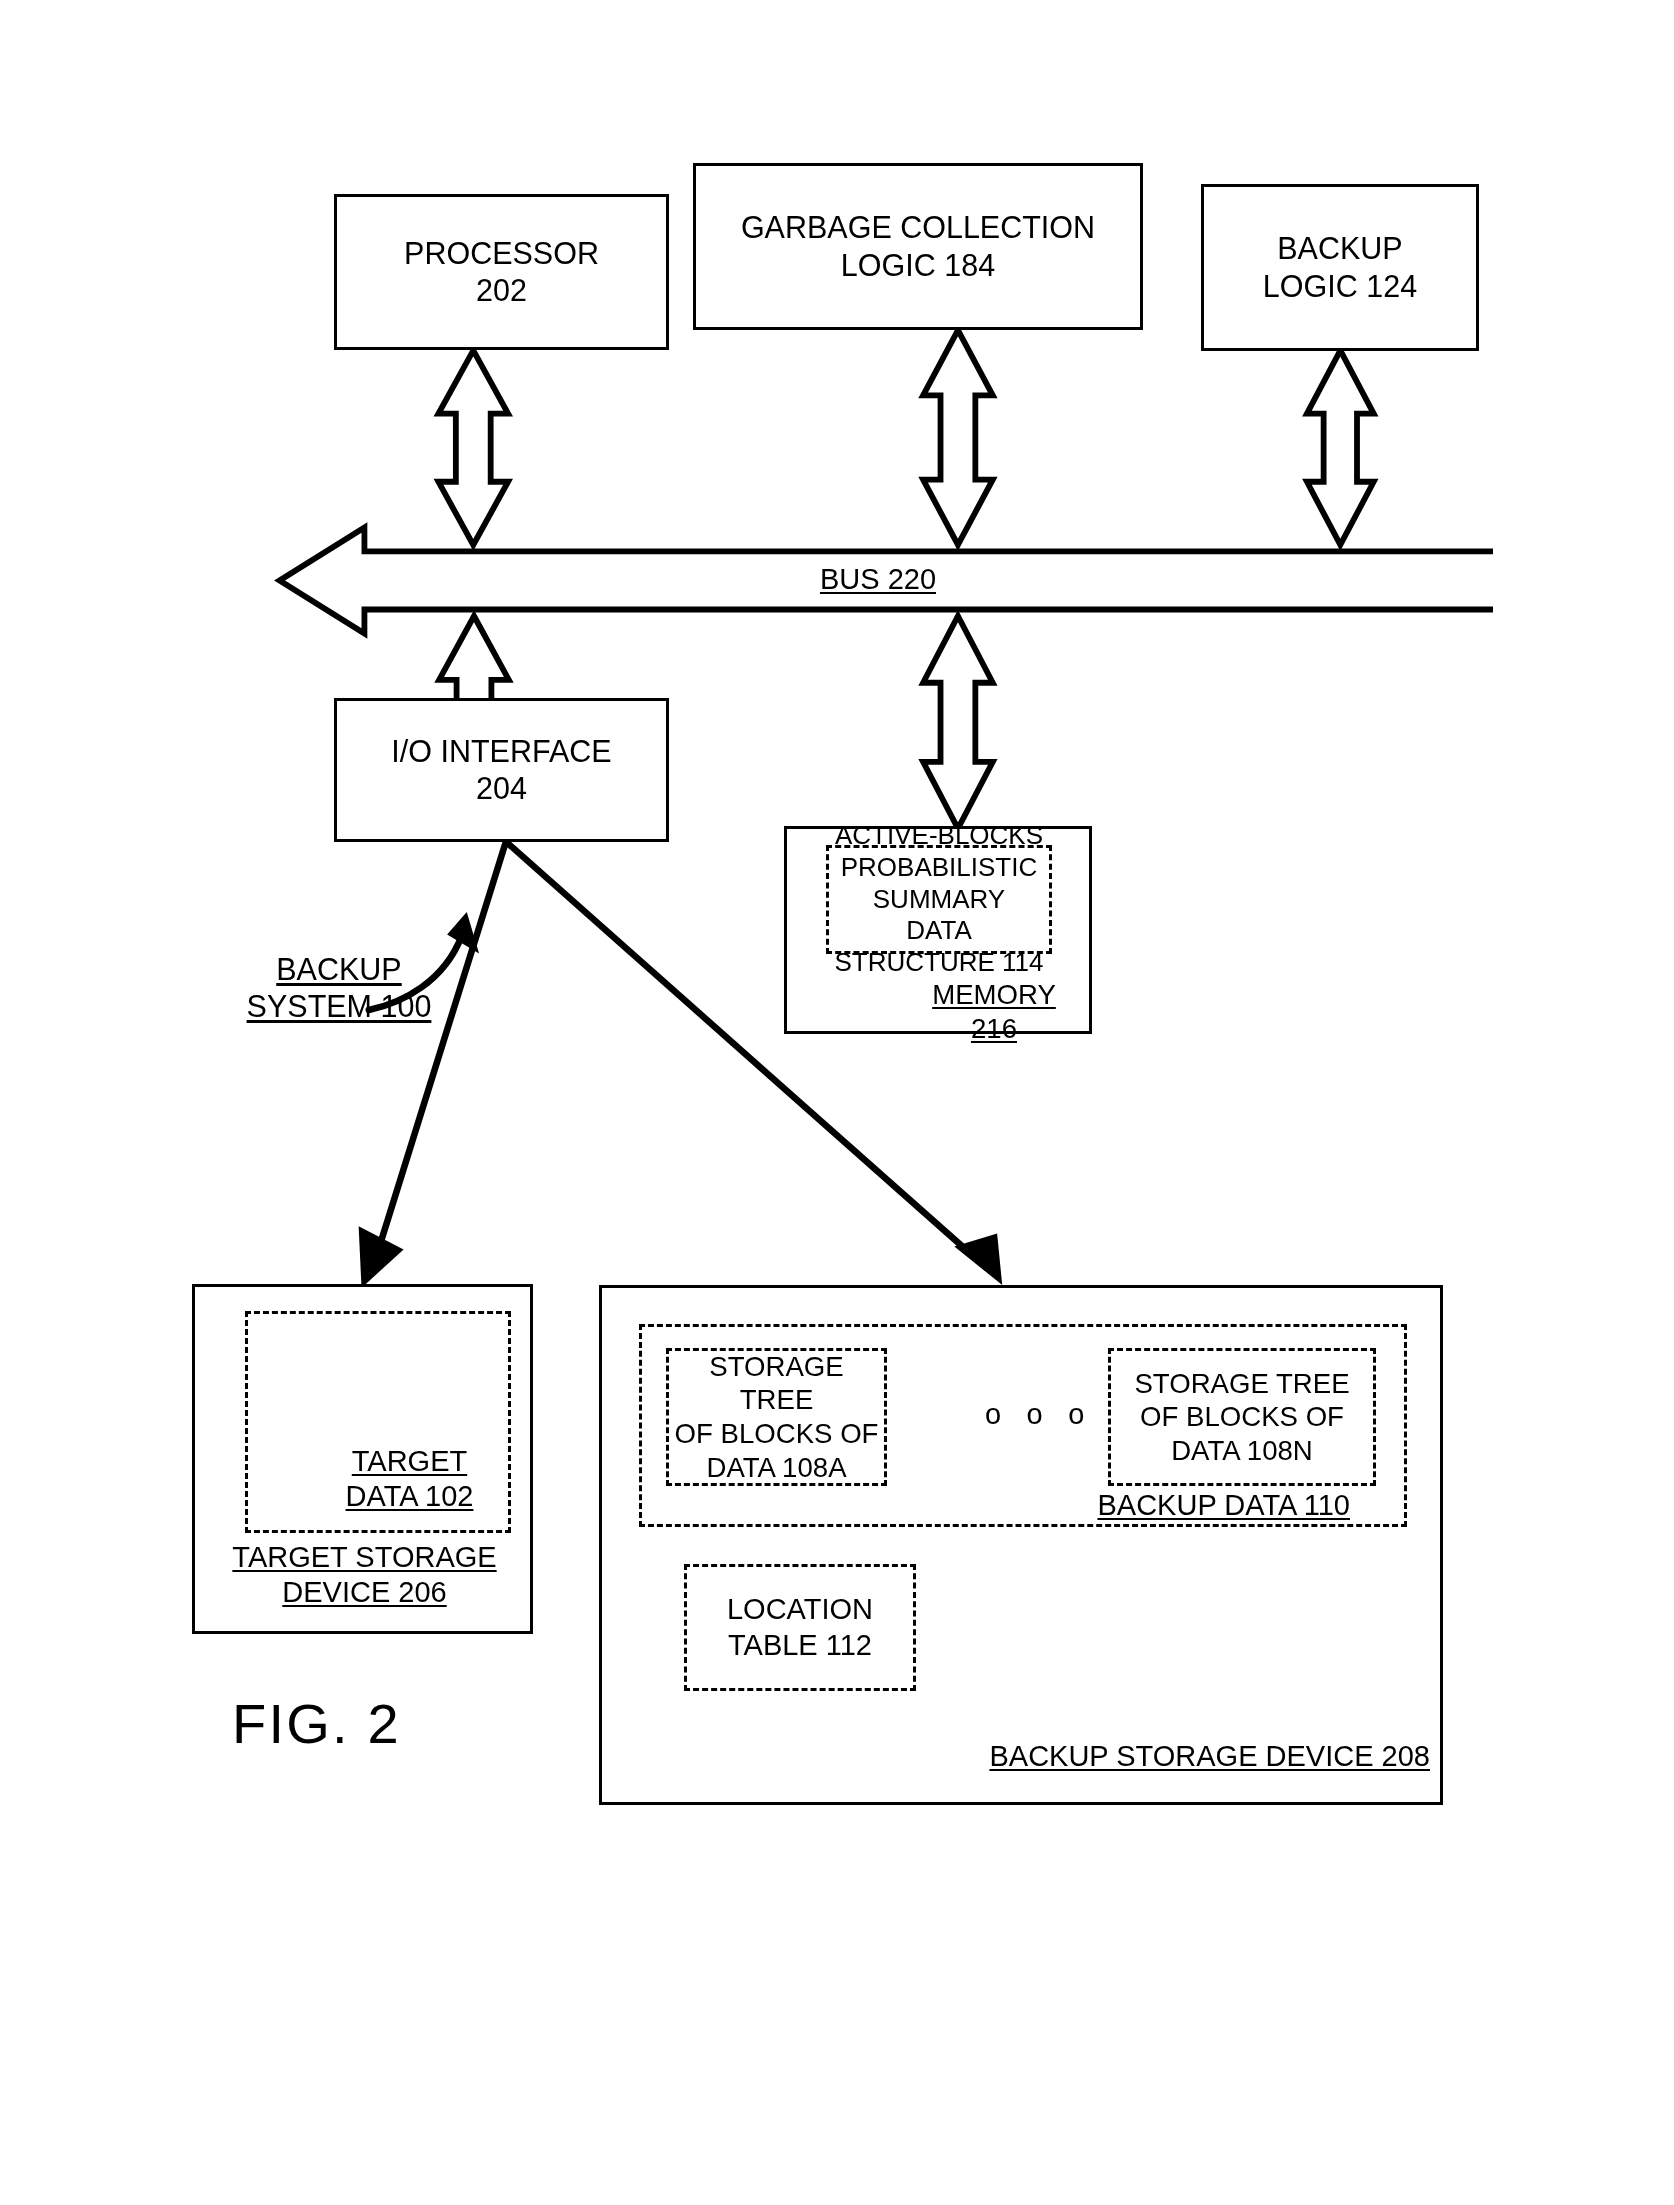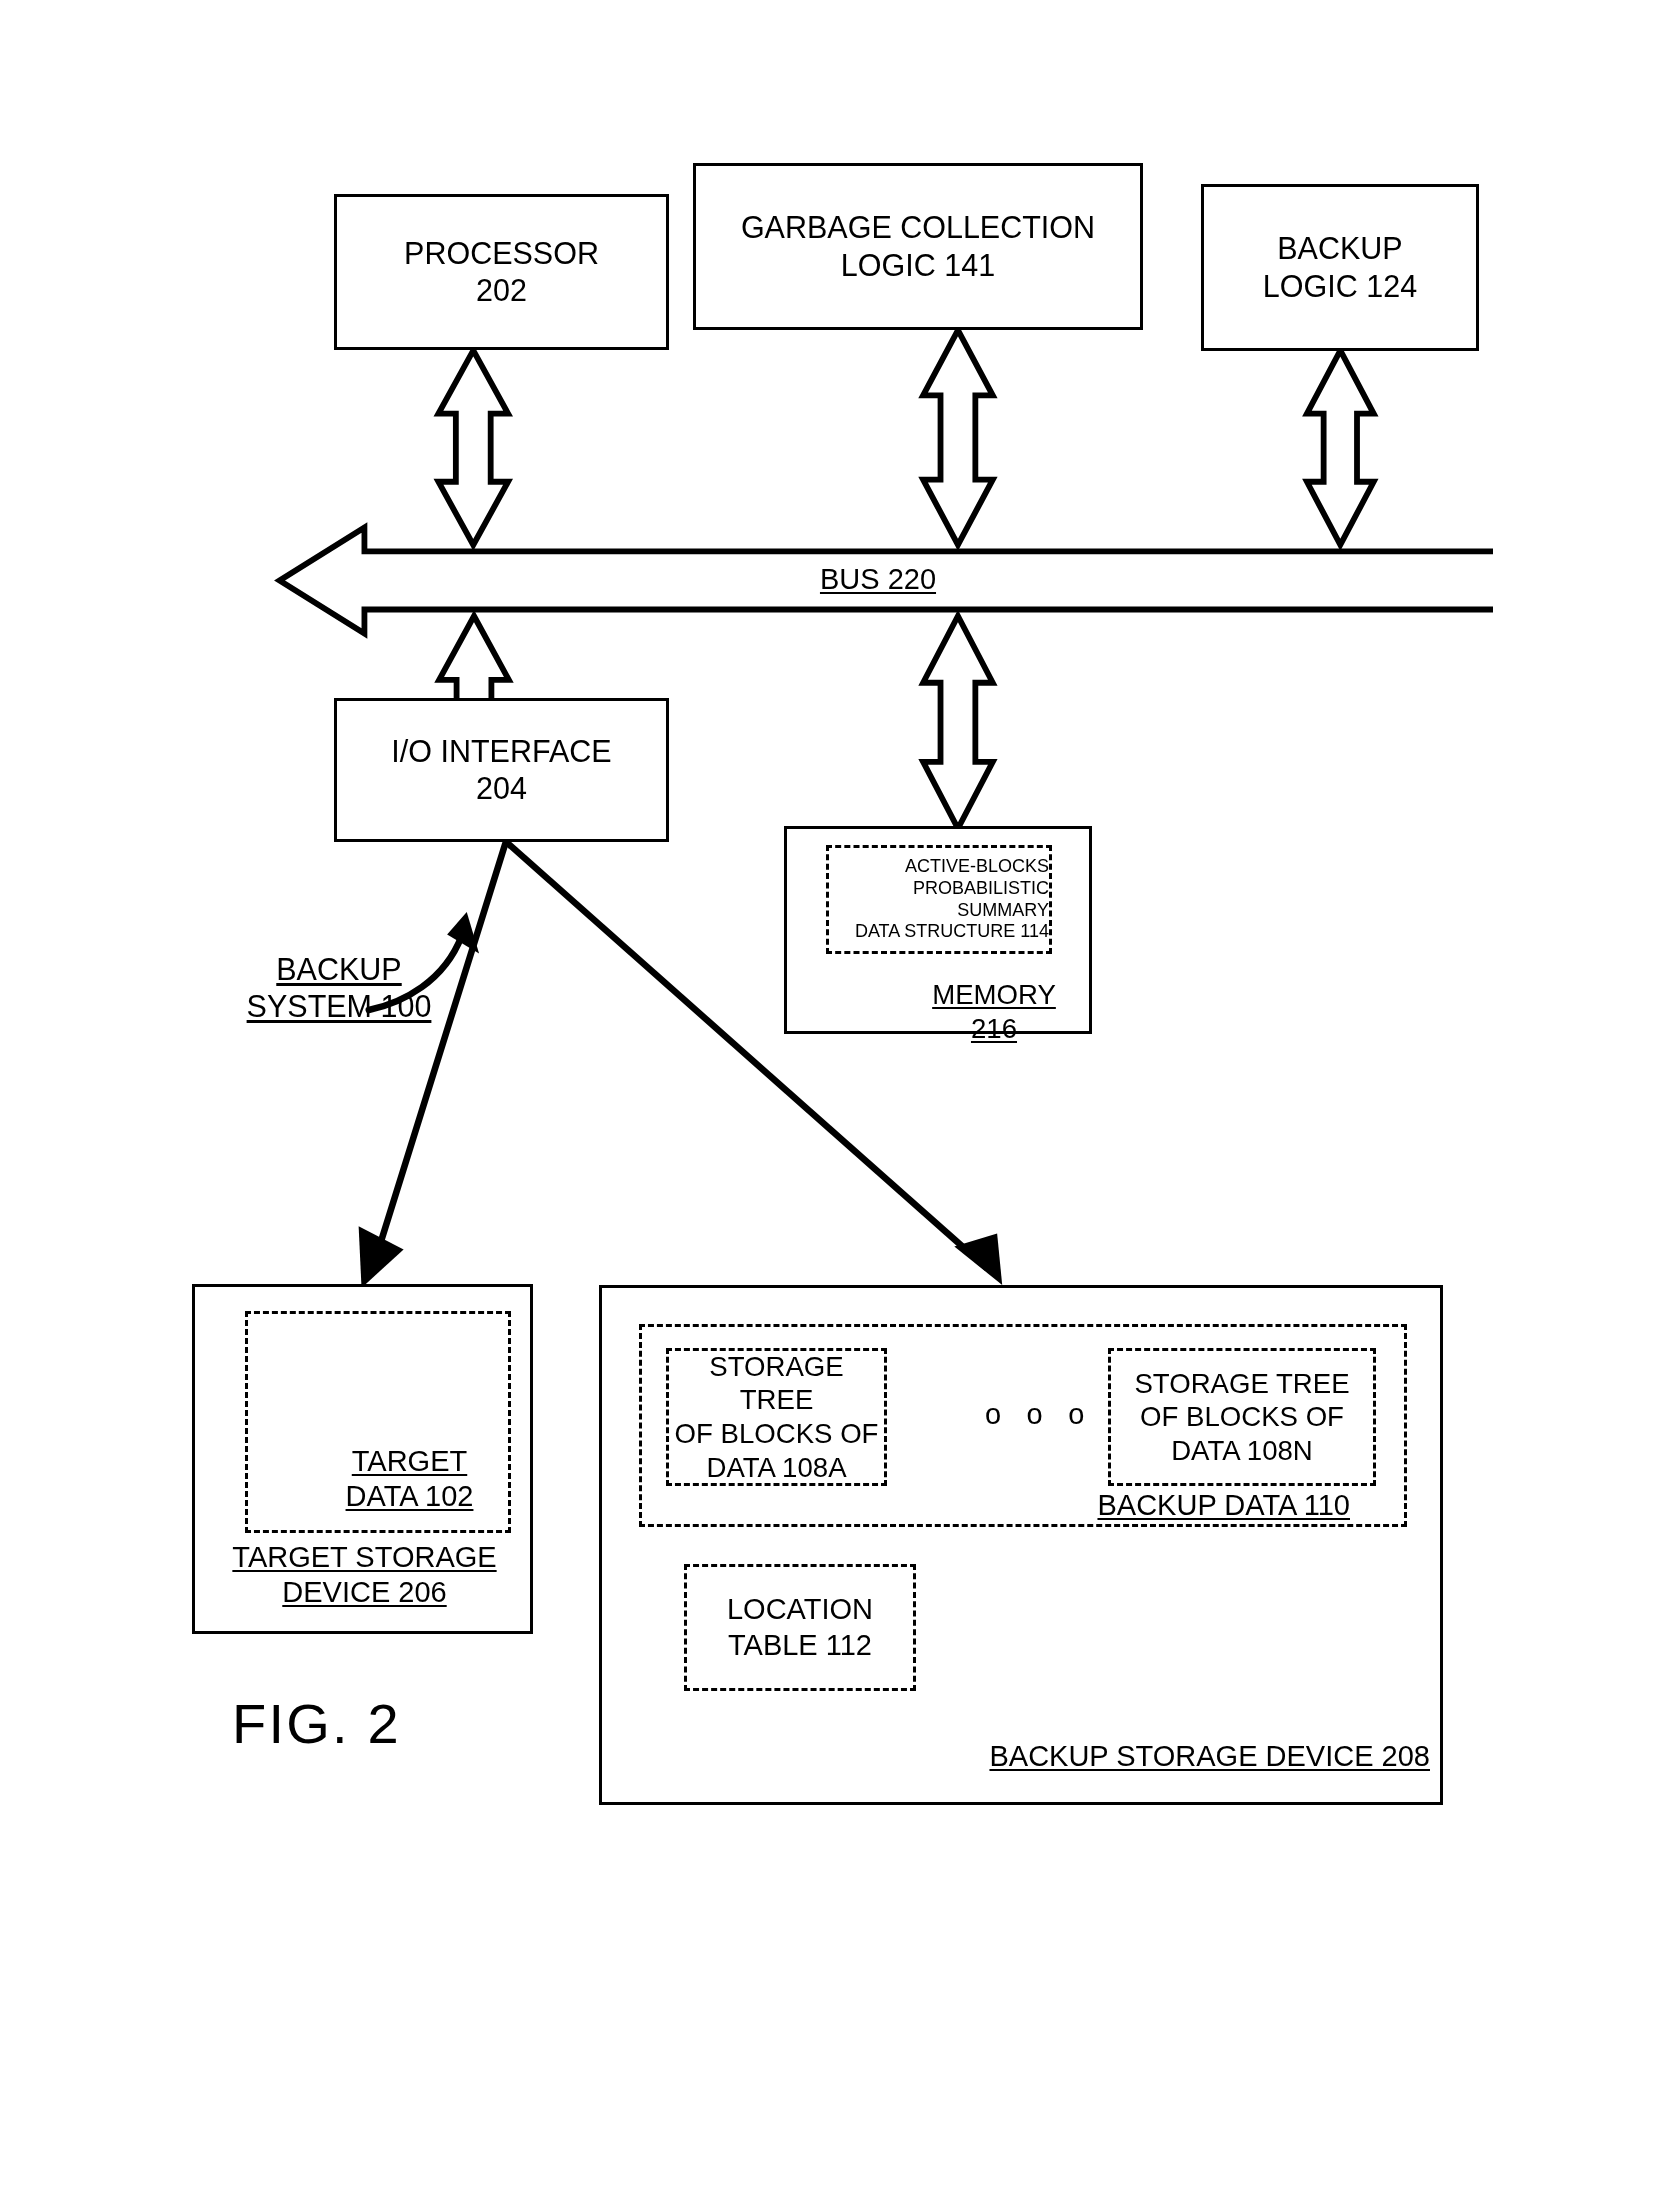--- a/index.html
+++ b/index.html
@@ -50,21 +50,21 @@
     line-height: 1.22;
     white-space: pre-line;
   }
   .u {
     text-decoration: underline;
     text-underline-offset: 2.9px;
   }
   .f42 { font-size: 30.5px; }
   .f40 { font-size: 29px; }
   .f38 { font-size: 27.6px; }
-  .f36 { font-size: 18px; text-align: right; }
+  .f36 { font-size: 26px; }
   .figlabel {
     position: absolute;
     font-size: 56px;
     letter-spacing: 2.2px;
     font-family: Liberation Sans, sans-serif;
   }
   .dots {
     position: absolute;
     font-size: 29px;
     letter-spacing: 8.7px;
@@ -123,21 +123,21 @@
     </g>
   </svg>
 
   <div class="box ctr" style="left:334px; top:194px; width:335px; height:156px;">
     <div class="lbl f42" style="position:static;">PROCESSOR
 202</div>
   </div>
 
   <div class="box ctr" style="left:693px; top:163px; width:450px; height:167px;">
     <div class="lbl f42" style="position:static;">GARBAGE COLLECTION
-LOGIC 141</div>
+LOGIC 184</div>
   </div>
 
   <div class="box ctr" style="left:1201px; top:184px; width:278px; height:167px;">
     <div class="lbl f42" style="position:static;">BACKUP
 LOGIC 124</div>
   </div>
 
   <div class="lbl f40 u" style="left:791px; top:562px; width:174px;">BUS 220</div>
 
   <div class="box ctr" style="left:334px; top:698px; width:335px; height:144px;">

